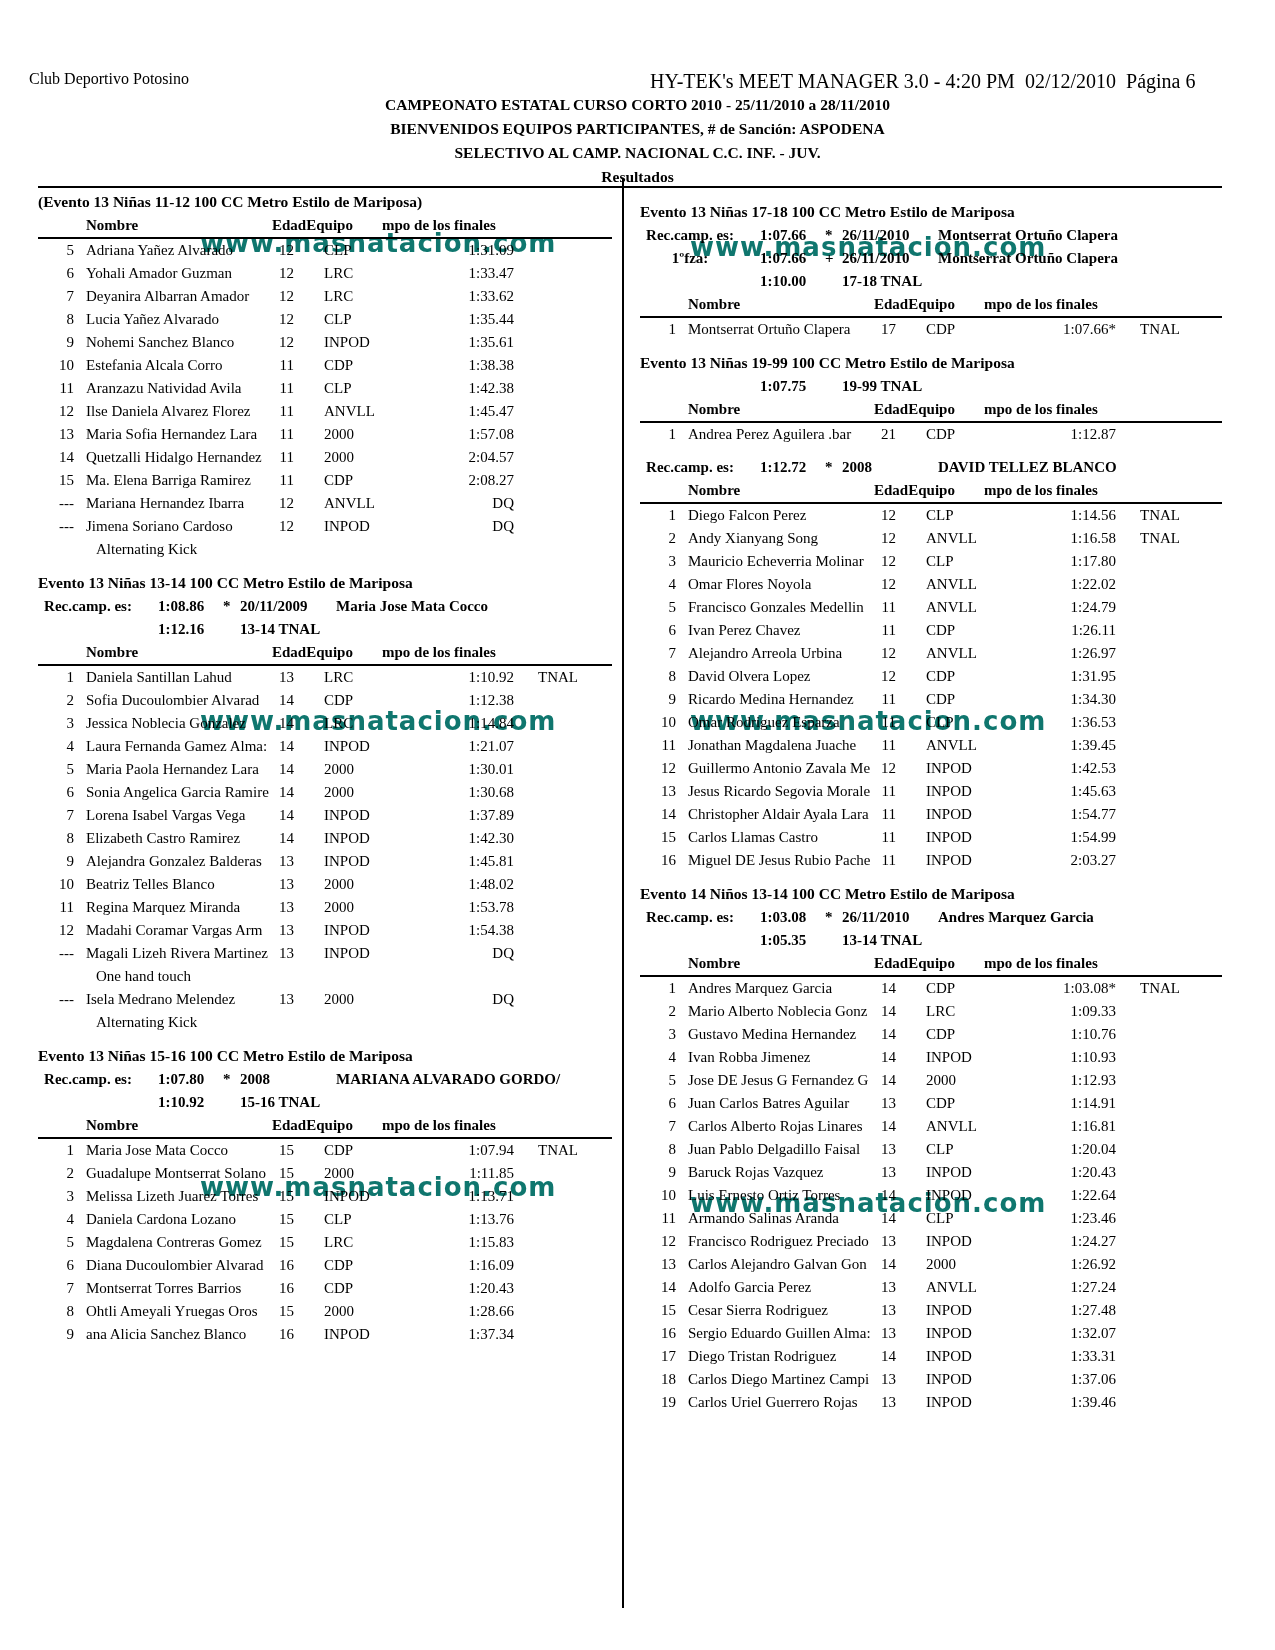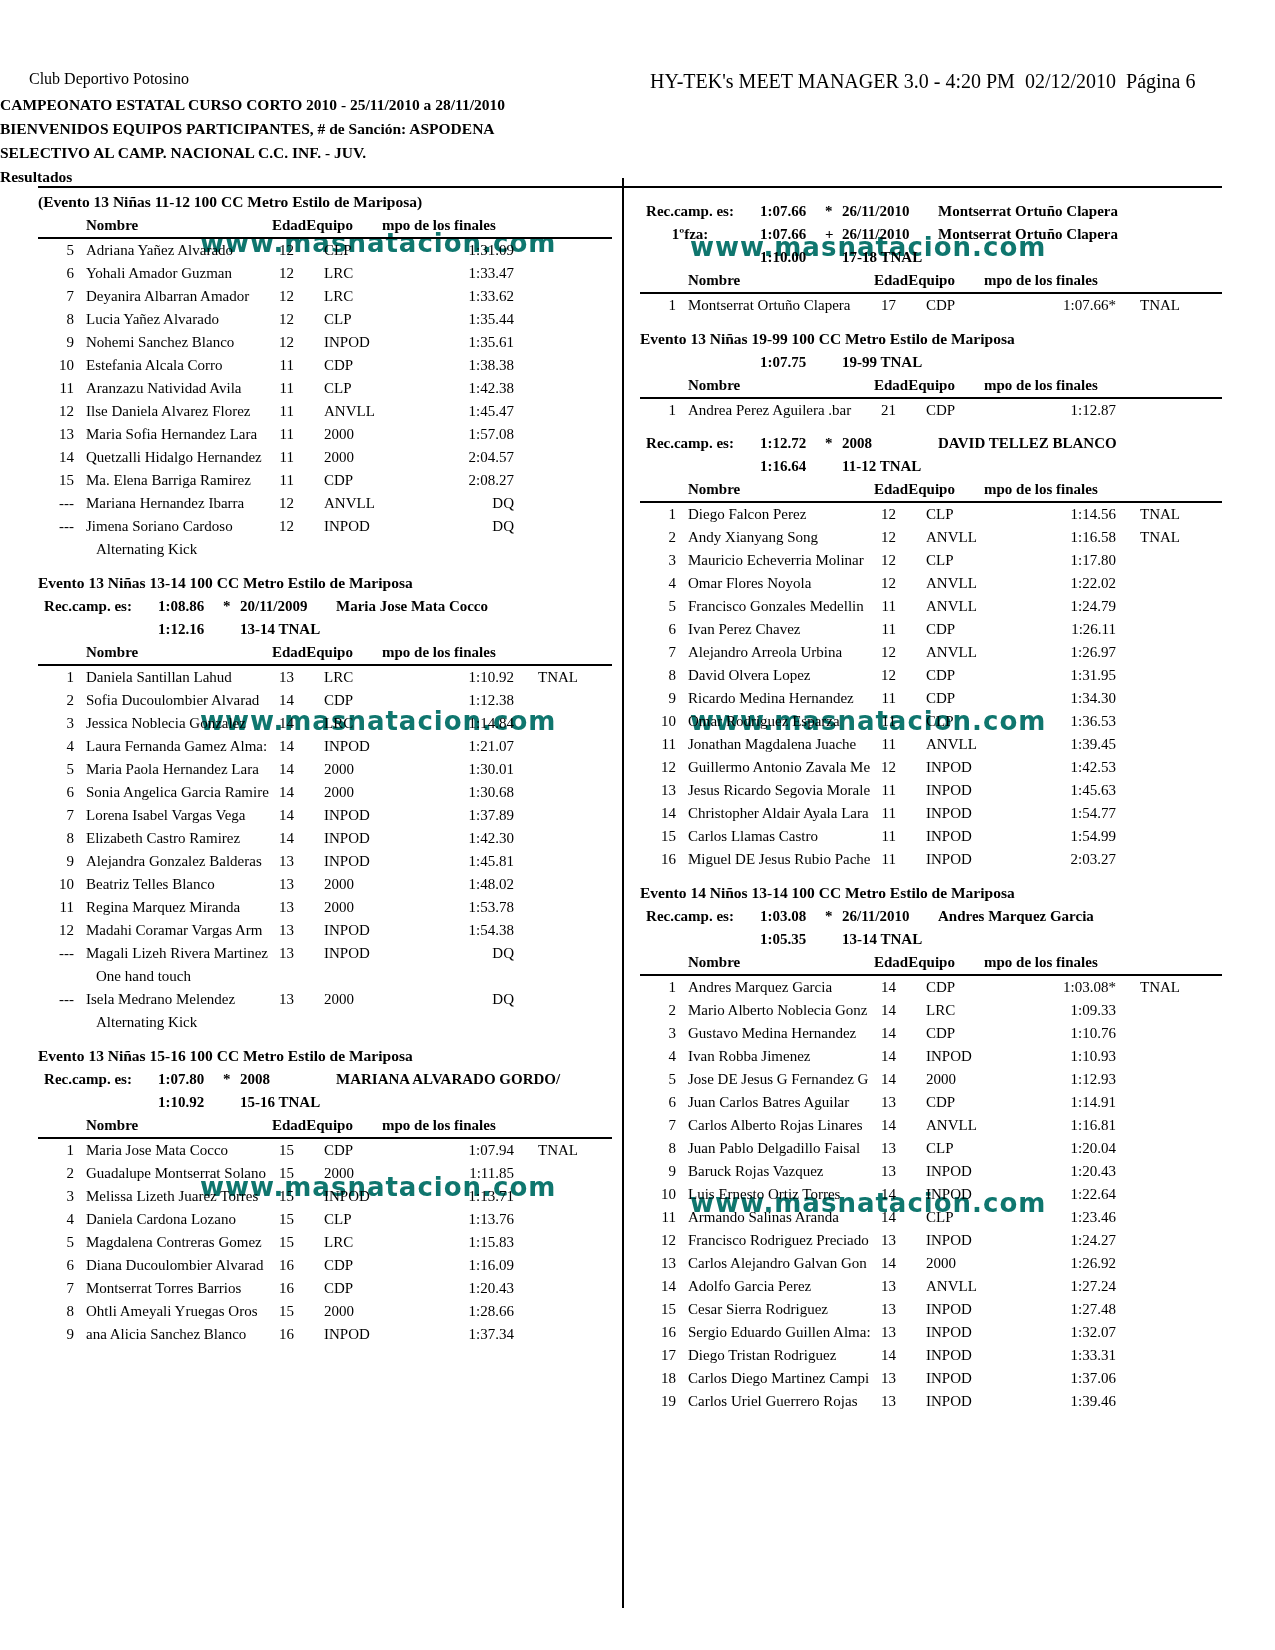--- a/index.html
+++ b/index.html
@@ -3,21 +3,21 @@
 <meta charset="utf-8">
 <style>
   html, body { margin: 0; padding: 0; background: #ffffff; }
   body {
     width: 1275px; height: 1650px; position: relative; overflow: hidden;
     font-family: "Liberation Serif", "DejaVu Serif", serif;
     color: #000; font-size: 15px;
   }
   .hdr-left { position: absolute; left: 29px; top: 70px; font-size: 16px; }
   .hdr-right { position: absolute; left: 650px; top: 70px; font-size: 20px; white-space: pre; }
-  .title { position: absolute; left: 0; width: 1275px; text-align: left; font-weight: bold; font-size: 15.5px; }
+  .title { position: absolute; left: 0; width: 1275px; text-align: center; font-weight: bold; font-size: 15.5px; }
   .t1 { top: 96px; } .t2 { top: 120px; } .t3 { top: 144px; } .t4 { top: 168px; }
   .top-rule { position: absolute; left: 38px; width: 1184px; top: 186px; border-top: 2px solid #000; }
   .col-divider { position: absolute; left: 622px; top: 178px; height: 1430px; border-left: 2px solid #000; }
   .col { position: absolute; top: 190px; }
   .col-left { left: 38px; width: 574px; }
   .col-right { left: 640px; width: 582px; top: 200px; }
   .event { margin-bottom: 10px; }
   .ev-title { font-weight: bold; font-size: 15.5px; height: 24px; line-height: 24px; white-space: nowrap; }
   .rec { font-weight: bold; height: 23px; line-height: 23px; white-space: pre; position: relative; }
   .rec span { position: absolute; top: 0; }
@@ -377,20 +377,21 @@
         <span class="nm">ana Alicia Sanchez Blanco</span>
         <span class="ag">16</span>
         <span class="tm">INPOD</span>
         <span class="ft">1:37.34</span>
         <span class="nt"></span>
       </div>
     </div>
   </div>
 <div class="col col-right" id="col-right">
     <div class="event">
+      <div class="ev-title">Evento 13  Niñas 17-18 100 CC Metro Estilo de Mariposa</div>
       <div class="rec"><span class="lab">Rec.camp. es:</span><span class="time">1:07.66</span><span class="flag">*</span><span class="date">26/11/2010</span><span class="holder">Montserrat Ortuño Clapera</span></div>
       <div class="rec"><span class="lab">1ºfza:</span><span class="time">1:07.66</span><span class="flag">+</span><span class="date">26/11/2010</span><span class="holder">Montserrat Ortuño Clapera</span></div>
       <div class="rec"><span class="lab"></span><span class="time">1:10.00</span><span class="flag"></span><span class="date">17-18 TNAL</span><span class="holder"></span></div>
       <div class="colhdr">
         <span class="h-nm">Nombre</span>
         <span class="h-ag">EdadEquipo</span>
         <span class="h-ft">mpo de los finales</span>
       </div>
       <div class="row">
         <span class="pl">1</span>
@@ -413,21 +414,20 @@
         <span class="pl">1</span>
         <span class="nm">Andrea Perez  Aguilera .bar</span>
         <span class="ag">21</span>
         <span class="tm">CDP</span>
         <span class="ft">1:12.87</span>
         <span class="nt"></span>
       </div>
     </div>
     <div class="event">
       <div class="rec"><span class="lab">Rec.camp. es:</span><span class="time">1:12.72</span><span class="flag">*</span><span class="date">2008</span><span class="holder">DAVID TELLEZ BLANCO</span></div>
-      <div class="rec"><span class="lab"></span><span class="time">1:16.64</span><span class="flag"></span><span class="date">11-12 TNAL</span><span class="holder"></span></div>
       <div class="colhdr">
         <span class="h-nm">Nombre</span>
         <span class="h-ag">EdadEquipo</span>
         <span class="h-ft">mpo de los finales</span>
       </div>
       <div class="row">
         <span class="pl">1</span>
         <span class="nm">Diego Falcon Perez</span>
         <span class="ag">12</span>
         <span class="tm">CLP</span>

